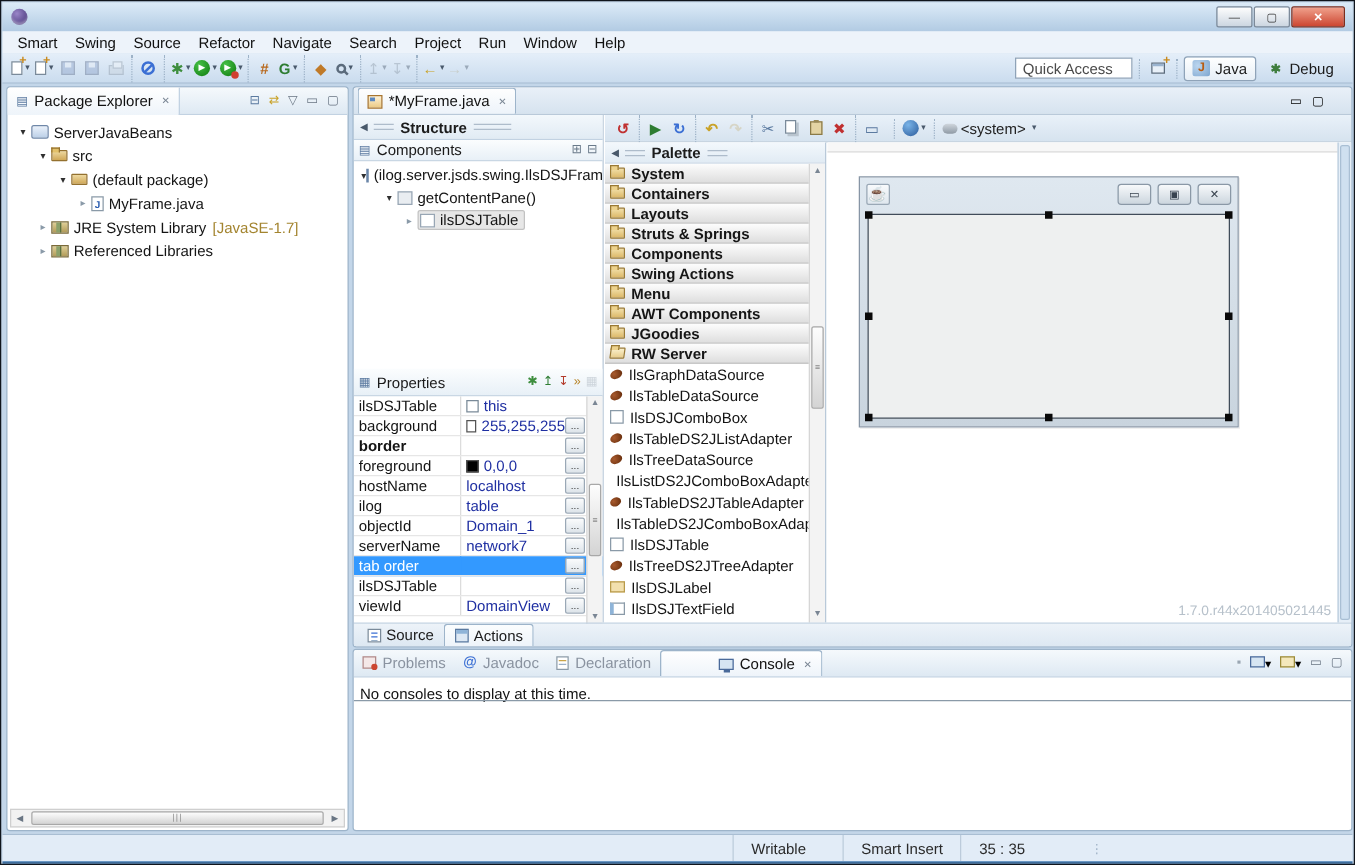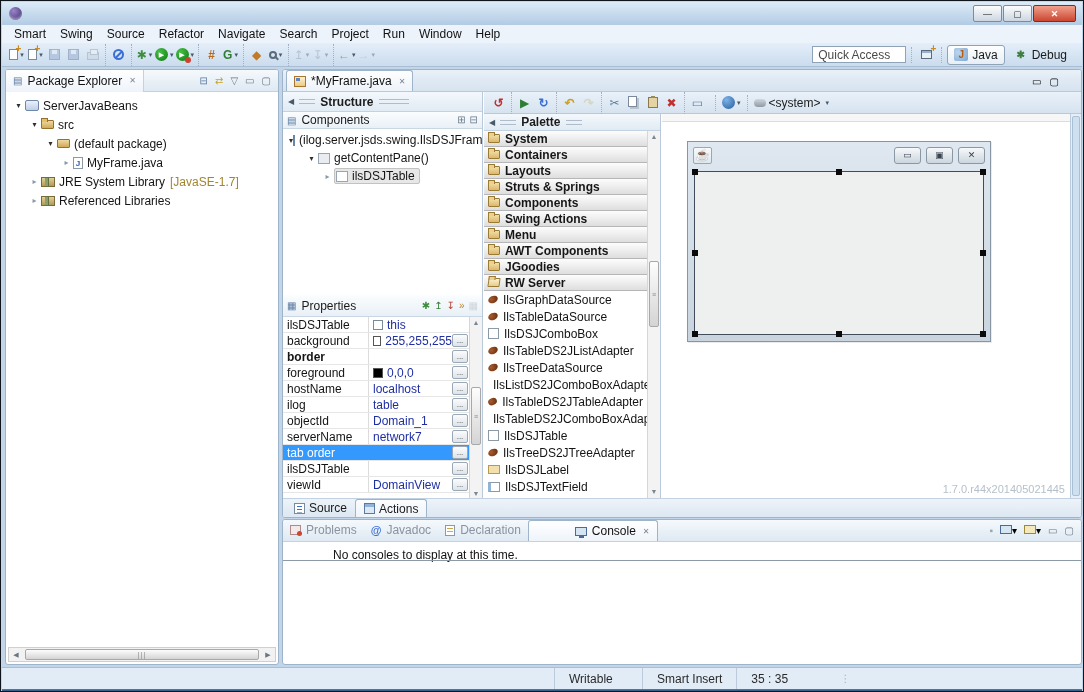--- a/index.html
+++ b/index.html
@@ -149,26 +149,26 @@
   
   .ctab{height:22px;display:flex;align-items:center;gap:5px;padding:0 7px;font-size:12px;color:#8a93a0;background:transparent;border:none;}
   .ctab.active{background:linear-gradient(#ffffff,#eef4fa);border:1px solid #9db4ca;border-bottom:none;border-radius:3px 3px 0 0;color:#111;margin-top:1px;height:21px;padding-left:46px;}
   .i-problems{width:11px;height:10px;border:1px solid #b08a8a;background:#f4e8e8;position:relative;display:inline-block;}
   .i-problems::after{content:"";position:absolute;right:-2px;bottom:-2px;width:5px;height:5px;background:#cc4631;border-radius:50%;}
   .i-javadoc{color:#3b6fd4;font-size:11px;font-weight:bold;}
   .i-decl{width:10px;height:11px;border:1px solid #8a9aa8;background:#fff;position:relative;display:inline-block;}
   .i-decl::after{content:"";position:absolute;left:1px;top:2px;width:6px;height:1px;background:#caa54a;box-shadow:0 3px 0 #9ab0c8;}
   .i-console{width:12px;height:9px;border:1px solid #4a6a9a;background:#d6e5f2;position:relative;display:inline-block;}
   .i-console::after{content:"";position:absolute;left:3px;bottom:-3px;width:5px;height:2px;background:#4a6a9a;}
-  .console-msg{padding:6px 0 0 5px;font-size:12px;color:#111;margin-left:45px;}
+  .console-msg{padding:6px 0 0 5px;font-size:12px;color:#111;}
   .console-line{position:absolute;left:0;right:0;top:40px;border-top:1px solid #8a9aa8;}
 
   
   .statusbar{position:absolute;left:1px;top:666px;right:1px;height:22px;background:#e2ecf7;border-top:1px solid #a9bed3;}
-  .sb-items{position:absolute;left:552px;top:0;height:100%;display:flex;align-items:center;}
+  .sb-items{position:absolute;left:584px;top:0;height:100%;display:flex;align-items:center;}
   .sb-item{font-size:12px;color:#2a2a2a;padding:0 14px;height:100%;display:flex;align-items:center;border-left:1px solid #bccbdb;min-width:88px;}
   .sb-grip{color:#9fb2c6;font-size:10px;margin-left:16px;letter-spacing:-1px;}
   .bottomedge{position:absolute;left:1px;top:688px;right:1px;height:3px;background:linear-gradient(#4e86bd,#1c3a58);}
 
   
   .mi{display:inline-block;position:relative;}
   .mi-new{width:9px;height:11px;background:#fff;border:1px solid #7a8a9a;}
   .mi-new::after{content:"+";position:absolute;right:-4px;top:-6px;color:#c98a1e;font-size:10px;font-weight:bold;}
   .mi-save{width:11px;height:11px;background:#8aa0c8;border:1px solid #5a6a88;}
   .mi-save::after{content:"";position:absolute;left:2px;top:0;width:5px;height:4px;background:#e8eef6;}

